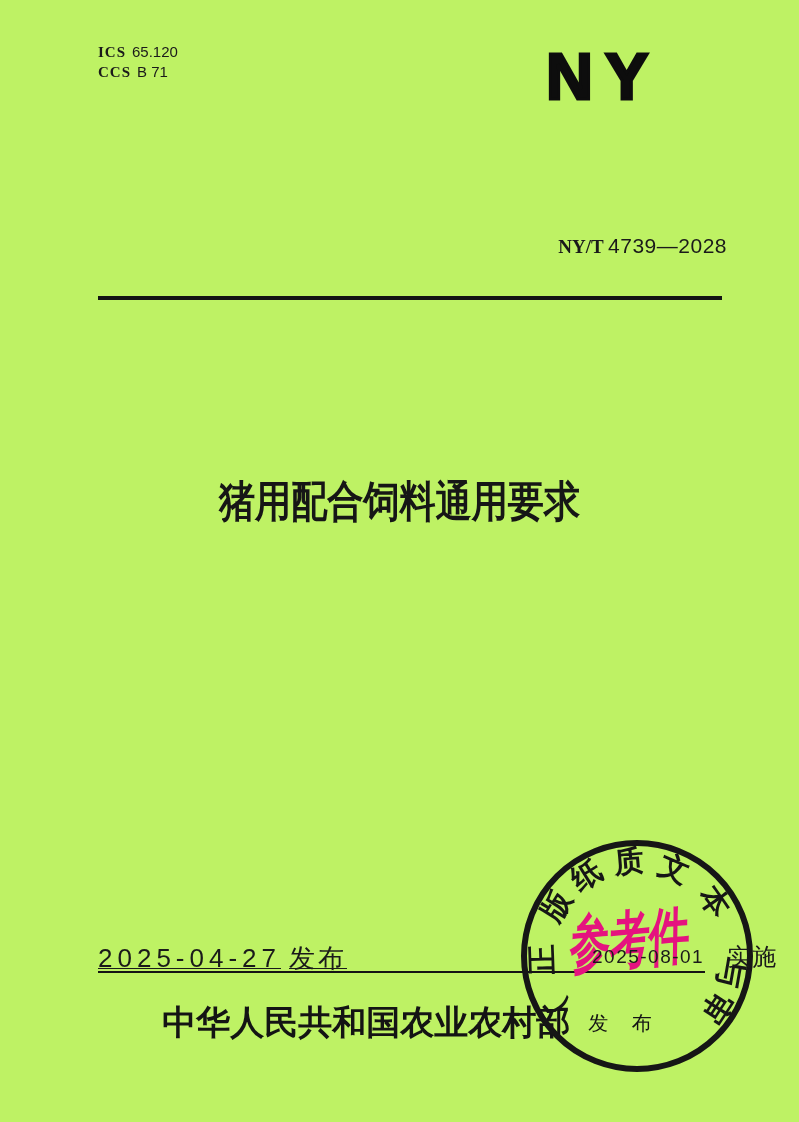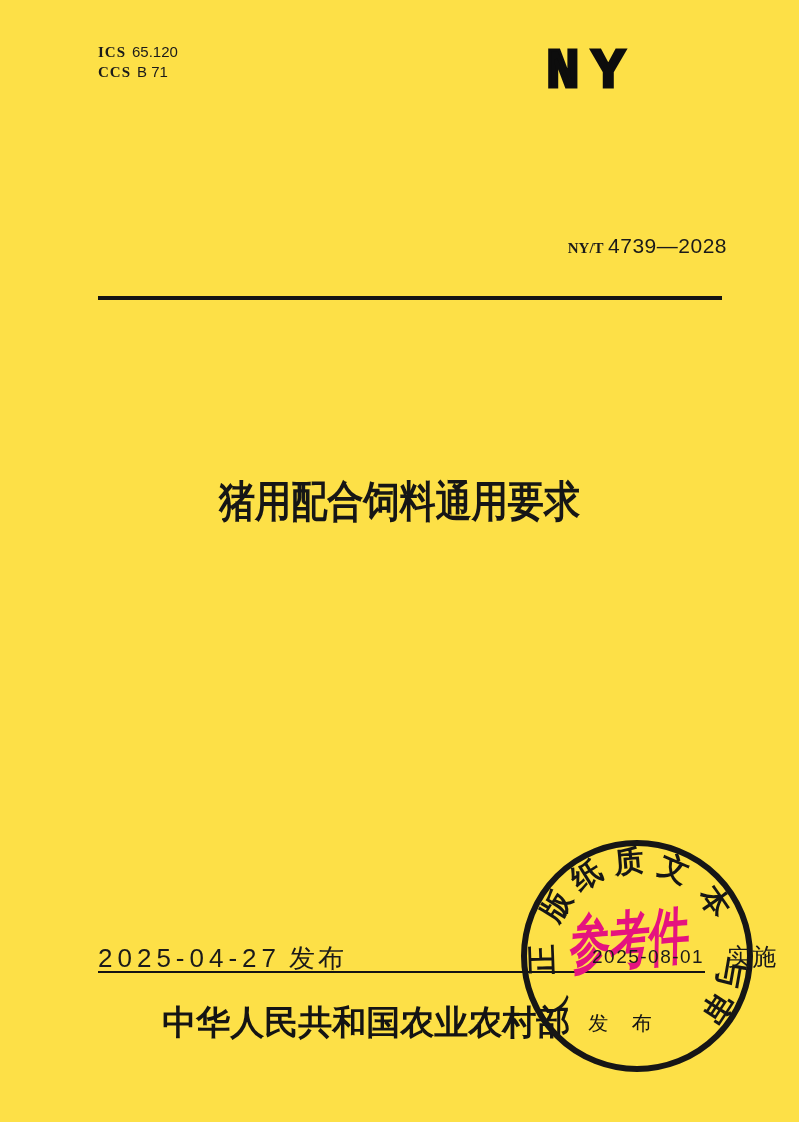--- a/index.html
+++ b/index.html
@@ -1,63 +1,63 @@
 <!DOCTYPE html>
 <html><head>
 <meta charset="utf-8">
 <style>
   html,body{margin:0;padding:0;background:#888;}
   .page{
     position:relative;
     width:799px;height:1122px;
     margin:0 auto;
-    background:#fde047;
+    background:#bef264;
     overflow:hidden;
     color:#1a1a1a;
     font-family:"Liberation Sans", sans-serif;
   }
   
   .ics-block{position:absolute;left:98px;top:42px;font-size:15px;line-height:19px;white-space:nowrap;}
   .ics-label{font-family:"Liberation Serif", serif;font-weight:bold;letter-spacing:1px;}
   .ics-value{font-family:"Liberation Sans", sans-serif;margin-left:6px;}
   
   .ny-logo{
     position:absolute;left:546px;top:44px;
-    font-family:Liberation Mono, monospace;
-    font-weight:bold;font-size:56px;line-height:1;
+    font-family:Liberation Sans, sans-serif;
+    font-weight:bold;font-size:65px;line-height:1;
     letter-spacing:12px;color:#0d0d0d;
     -webkit-text-stroke:3px #0d0d0d;
     white-space:nowrap;
   }
   
   .heading{
     position:absolute;left:0;top:172px;width:100%;
     text-align:center;font-weight:bold;font-size:43px;line-height:1;
     letter-spacing:1px;color:#161616;white-space:nowrap;
   }
   
   .std-code{position:absolute;top:234px;right:72px;white-space:nowrap;}
-  .code-prefix{font-family:"Liberation Serif", serif;font-weight:bold;font-size:15px;}
+  .code-prefix{font-family:"Liberation Serif", serif;font-weight:bold;font-size:19px;}
   .code-number{font-family:"Liberation Sans", sans-serif;font-size:21px;letter-spacing:0.5px;}
   
   .rule-top{position:absolute;left:98px;top:296px;width:624px;height:4px;background:#141414;z-index:1;}
   .rule-bottom{position:absolute;left:98px;top:971px;width:607px;height:2px;background:#141414;z-index:1;}
   
   .title-cn{
     position:absolute;left:0;top:479px;width:100%;
     text-align:center;font-weight:bold;font-size:43px;line-height:1.05;
     transform:scaleX(0.84);color:#161616;white-space:nowrap;
   }
   .title-en{
     position:absolute;left:0;top:552px;width:100%;
     text-align:center;font-family:"Liberation Serif", serif;
     font-weight:bold;font-size:20px;color:#161616;white-space:nowrap;
   }
   
-  .date-left{position:absolute;left:98px;top:941px;white-space:nowrap;z-index:2;}
+  .date-left{position:absolute;left:98px;top:941px;white-space:nowrap;z-index:2;text-decoration:underline;}
   .date-left .date-digits{font-size:26px;letter-spacing:5px;}
   .date-left .date-label{font-size:26px;letter-spacing:3px;margin-left:8px;}
   .date-right{position:absolute;left:592px;top:941px;white-space:nowrap;z-index:6;display:flex;align-items:center;}
   .date-right .date-digits{font-size:19px;letter-spacing:1.5px;}
   .date-right .date-label{font-size:24px;letter-spacing:1px;margin-left:23px;}
   
   .publisher-row{
     position:absolute;left:0;top:1003px;width:100%;
     display:flex;justify-content:center;align-items:flex-end;gap:18px;
     transform:translateX(12px);white-space:nowrap;z-index:2;

